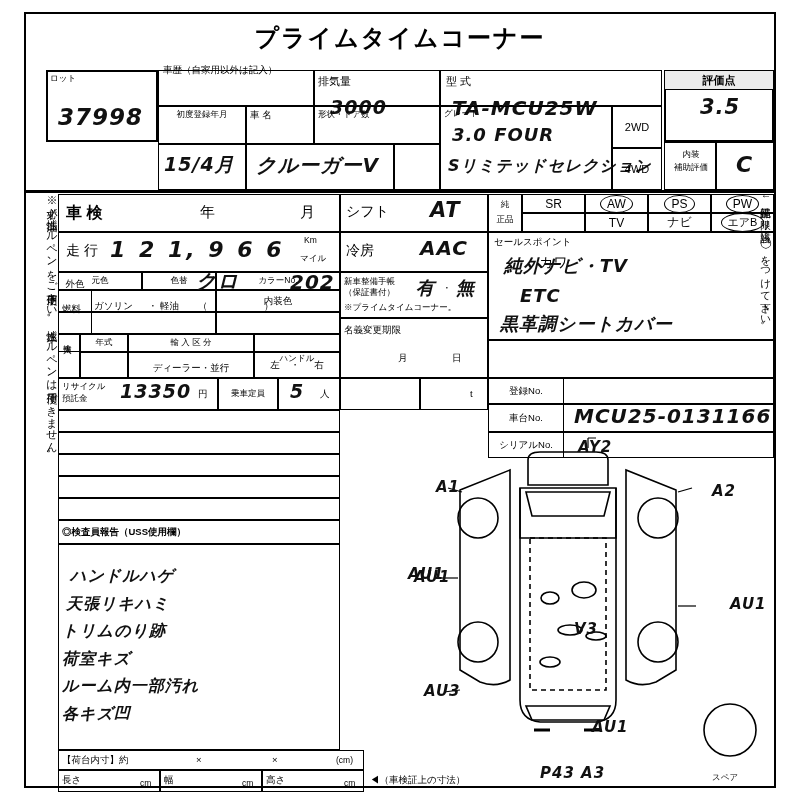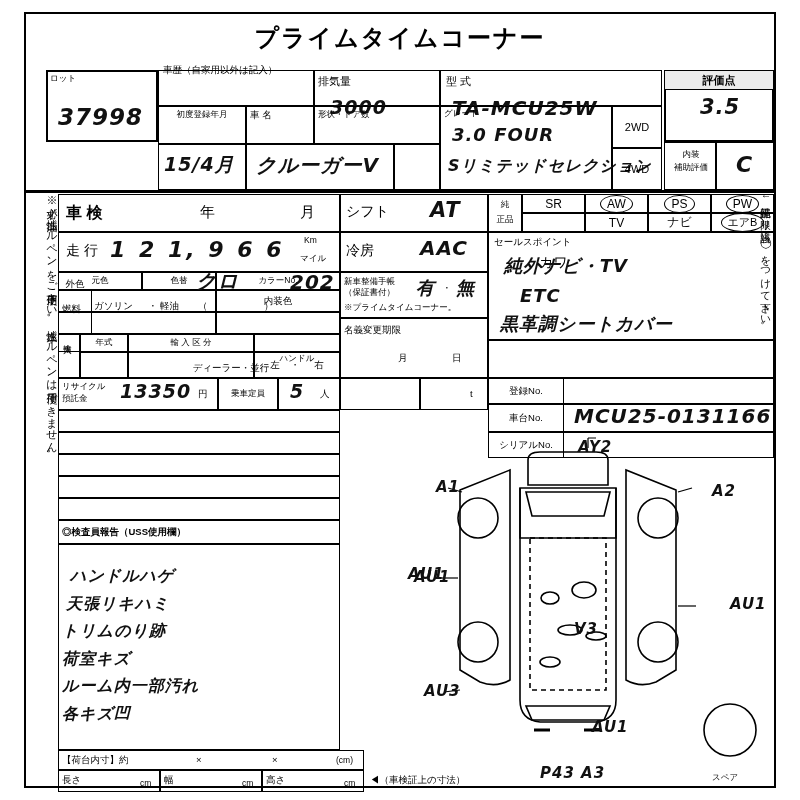--- a/index.html
+++ b/index.html
@@ -133,21 +133,21 @@
   <div class="lbl8 vert" style="position:absolute;left:62px;top:338px;">輸入車</div>
   <div class="box" style="left:80px;top:334px;width:48px;height:18px;"></div>
   <div class="lbl8 cen" style="position:absolute;left:80px;top:334px;width:48px;height:18px;">年式</div>
   <div class="box" style="left:128px;top:334px;width:126px;height:18px;"></div>
   <div class="lbl8 cen" style="position:absolute;left:128px;top:334px;width:126px;height:18px;">輸 入 区 分</div>
   <div class="box" style="left:254px;top:334px;width:86px;height:18px;"></div>
   <div class="lbl8 cen" style="position:absolute;left:254px;top:350px;width:86px;height:18px;">ハンドル</div>
 
   <div class="box" style="left:80px;top:352px;width:48px;height:26px;"></div>
   <div class="box" style="left:128px;top:352px;width:126px;height:26px;"></div>
-  <div class="lbl9 cen" style="position:absolute;left:128px;top:352px;width:126px;height:32px;padding-left:40px;">ディーラー・並行</div>
+  <div class="lbl9 cen" style="position:absolute;left:128px;top:352px;width:126px;height:32px;">ディーラー・並行</div>
   <div class="box" style="left:254px;top:352px;width:86px;height:26px;"></div>
   <div class="lbl9 cen" style="position:absolute;left:254px;top:352px;width:42px;height:26px;">左</div>
   <div class="lbl9 cen" style="position:absolute;left:288px;top:352px;width:14px;height:26px;">・</div>
   <div class="lbl9 cen" style="position:absolute;left:298px;top:352px;width:42px;height:26px;">右</div>
 
   <div class="box" style="left:340px;top:272px;width:148px;height:46px;"></div>
   <div class="lbl8" style="position:absolute;left:344px;top:276px;line-height:11px;">新車整備手帳<br>（保証書付）</div>
   <div class="h" style="position:absolute;left:416px;top:276px;font-size:18px;">有</div>
   <div class="lbl9" style="position:absolute;left:442px;top:282px;">・</div>
   <div class="h" style="position:absolute;left:456px;top:276px;font-size:18px;">無</div>

